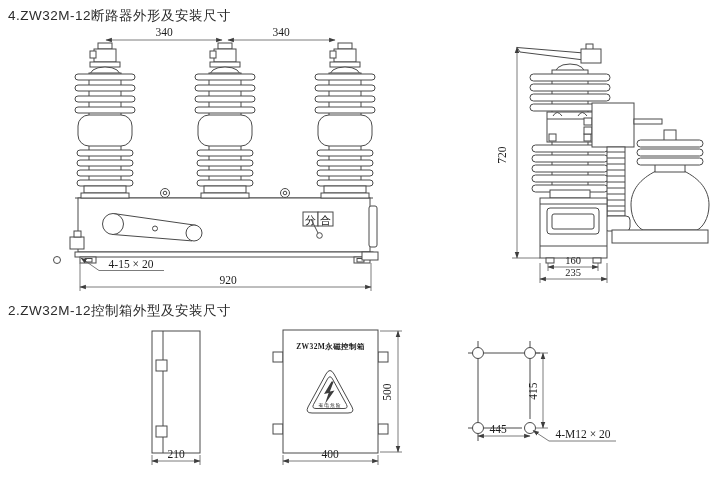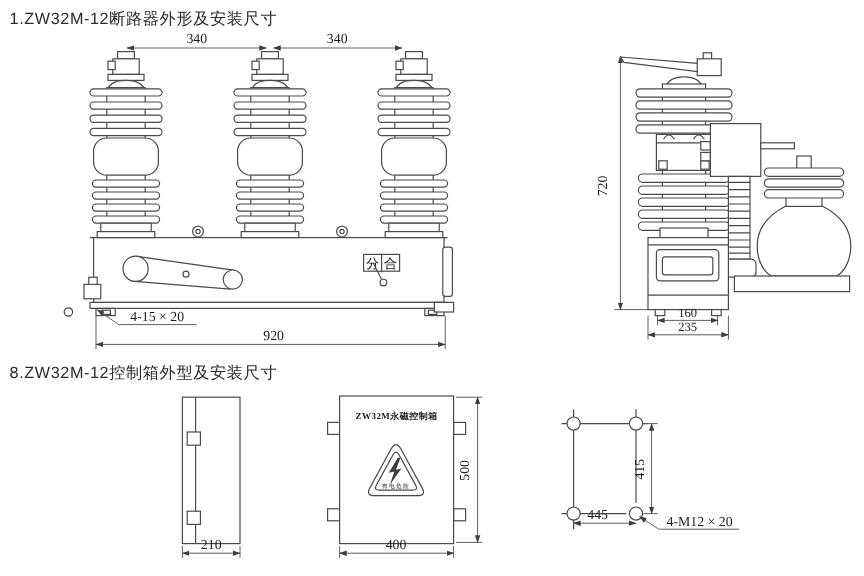--- a/index.html
+++ b/index.html
@@ -18,22 +18,22 @@
   .ind{font-size:11px;}
   .plate{font-size:7.5px;font-weight:bold;letter-spacing:.4px;}
   .warn{font-size:4.8px;letter-spacing:1px;}
   .arrfill{fill:#3d3d3d;}
 </style>
 </head>
 <body>
 
 <div class="canvas">
 
-  <div class="title" id="t1">1.ZW32M-12断路器外形及安装尺寸</div>
-  <div class="title" id="t2">8.ZW32M-12控制箱外型及安装尺寸</div>
+  <div class="title" id="t1">4.ZW32M-12断路器外形及安装尺寸</div>
+  <div class="title" id="t2">2.ZW32M-12控制箱外型及安装尺寸</div>
 
   <svg width="720" height="480" viewBox="0 0 720 480">
     <defs>
       <marker id="arr" viewBox="0 0 10 10" refX="9.2" refY="5" markerWidth="8" markerHeight="8" orient="auto-start-reverse">
           <path class="arrfill" d="M0,1.5 L10,5 L0,8.5 z"></path>
         </marker>
       <g id="pole">
         <rect class="lnf" x="-7" y="0" width="14" height="6"></rect>
         <rect class="lnf" x="-11" y="6" width="22" height="13"></rect>
         <rect class="lnf" x="-15" y="8" width="6" height="7"></rect>

